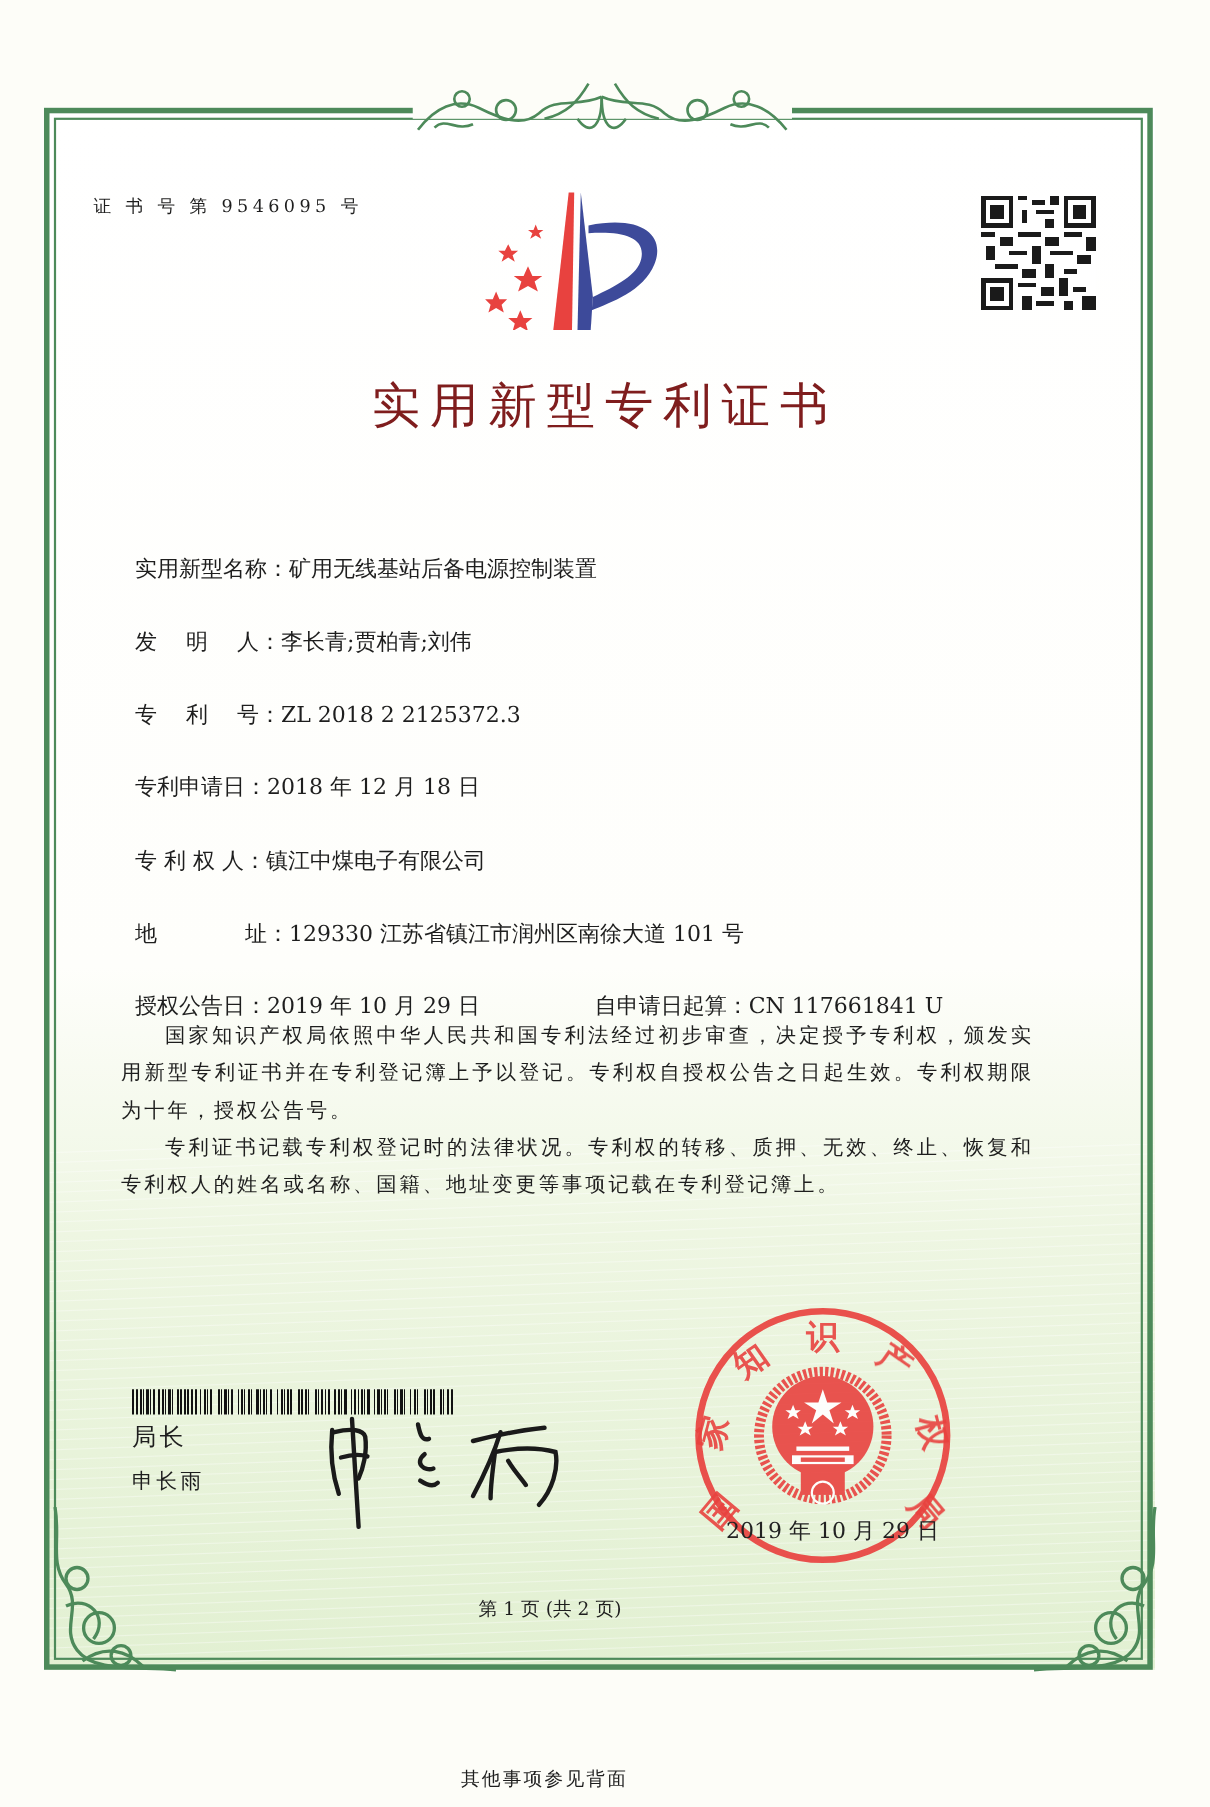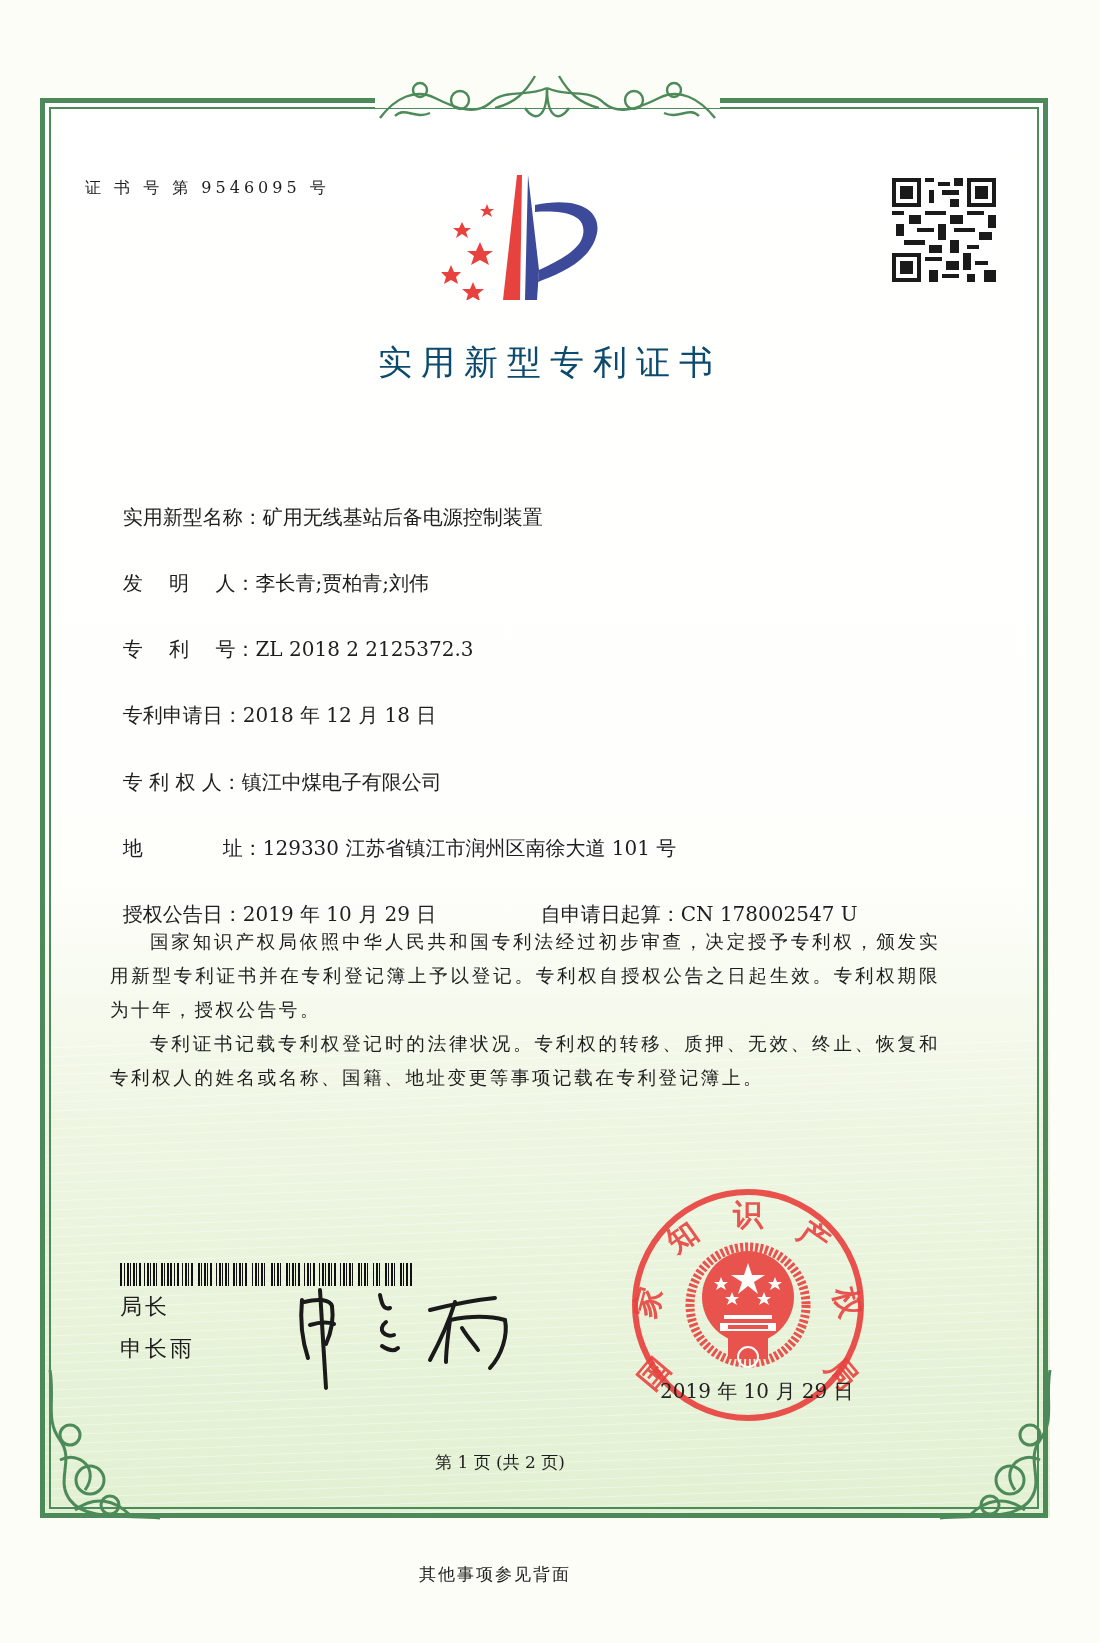--- a/index.html
+++ b/index.html
@@ -27,37 +27,37 @@
       border: 2px solid #4d8a5a; box-sizing: border-box;
     }
     .ornament { position: absolute; }
     .cert-no {
       position: absolute; left: 85px; top: 178px; font-size: 16px; letter-spacing: 4px;
     }
     .logo { position: absolute; left: 435px; top: 170px; width: 180px; height: 130px; }
     .qr { position: absolute; left: 890px; top: 178px; width: 108px; height: 104px; }
     .title {
       position: absolute; left: 0; width: 1100px; top: 340px; text-align: center;
-      font-size: 34px; letter-spacing: 9px; color: #0c4a6e;
+      font-size: 44px; letter-spacing: 9px; color: #7f1d1d;
     }
     .field { position: absolute; left: 110px; font-size: 20px; white-space: pre; }
     .field .lbl { display: inline-block; }
     .para {
       position: absolute; left: 110px; width: 830px; font-size: 18.5px; line-height: 34px;
       letter-spacing: 2.6px; text-align: justify;
     }
     .para p { margin: 0; text-indent: 40px; }
     .barcode { position: absolute; left: 120px; top: 1263px; width: 292px; height: 23px; }
     .director-title { position: absolute; left: 120px; top: 1292px; font-family: "DejaVu Sans", sans-serif; font-size: 22px; letter-spacing: 3px; text-align: right; }
-    .director-name { position: absolute; left: 120px; top: 1334px; font-family: "DejaVu Sans", sans-serif; font-size: 22px; letter-spacing: 3px; }
+    .director-name { position: absolute; left: 120px; top: 1334px; font-family: "DejaVu Sans", sans-serif; font-size: 19px; letter-spacing: 3px; }
     .signature { position: absolute; left: 290px; top: 1280px; width: 240px; height: 110px; }
     .seal { position: absolute; left: 628px; top: 1185px; width: 240px; height: 240px; }
     .seal-date { position: absolute; left: 660px; top: 1378px; font-size: 20px; color: #222; }
     .page-no { position: absolute; left: 0; width: 1000px; top: 1451px; text-align: center; font-size: 17px; padding-left: 0; }
-    .footer-note { position: absolute; left: 0; width: 990px; top: 1563px; text-align: center; font-size: 17px; letter-spacing: 2px; }
+    .footer-note { position: absolute; left: 0; width: 990px; top: 1606px; text-align: center; font-size: 17px; letter-spacing: 2px; }
   </style>
 </head>
 <body>
 
 <div class="paper-gradient"></div>
 <div class="wave"></div>
 <div class="frame-outer"></div>
 <div class="frame-inner"></div>
 
 <svg class="ornament" style="left:375px;top:68px;" width="345" height="62" viewBox="0 0 345 62">
@@ -176,21 +176,21 @@
 <div class="field" style="top:745px;">
   <span class="lbl">专 利 权 人：</span><span>镇江中煤电子有限公司</span>
 </div>
 <div class="field" style="top:811px;">
   <span class="lbl">地　　　　址：</span><span>129330 江苏省镇江市润州区南徐大道 101 号</span>
 </div>
 <div class="field" style="top:877px;">
   <span class="lbl">授权公告日：</span><span>2019 年 10 月 29 日</span>
 </div>
 <div class="field" style="top:877px;left:528px;">
-  <span class="lbl">自申请日起算：</span><span>CN 178002547 U</span>
+  <span class="lbl">自申请日起算：</span><span>CN 117661841 U</span>
 </div>
 
 <div class="para" style="top:925px;">
   <p>国家知识产权局依照中华人民共和国专利法经过初步审查，决定授予专利权，颁发实用新型专利证书并在专利登记簿上予以登记。专利权自授权公告之日起生效。专利权期限为十年，授权公告号。</p>
   <p>专利证书记载专利权登记时的法律状况。专利权的转移、质押、无效、终止、恢复和专利权人的姓名或名称、国籍、地址变更等事项记载在专利登记簿上。</p>
 </div>
 
 <svg class="barcode" viewBox="0 0 292 23" shape-rendering="crispEdges">
   <g fill="#111">
     <rect x="0" width="2" height="23"></rect>

